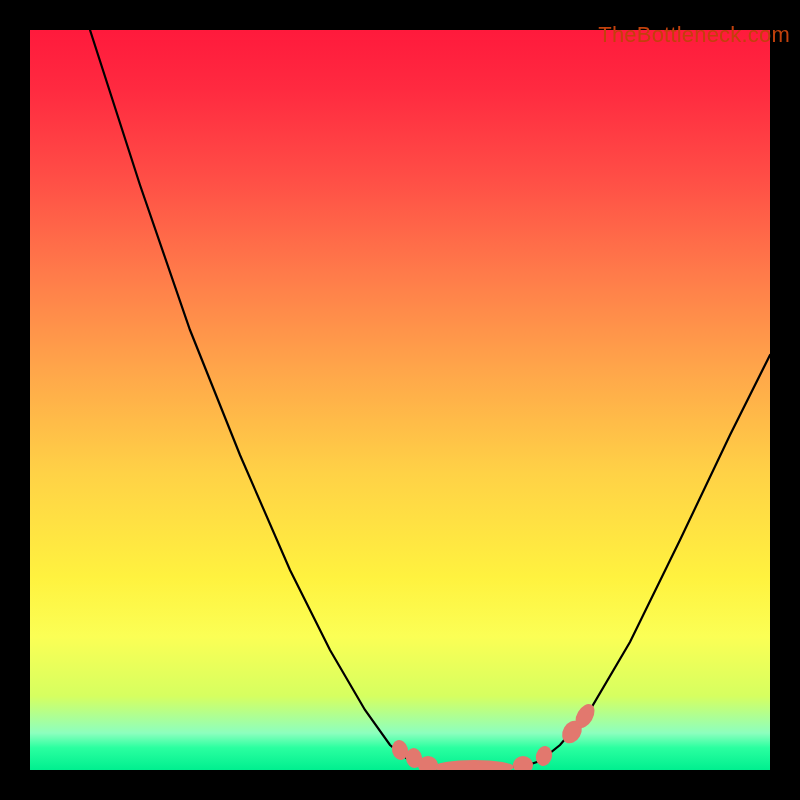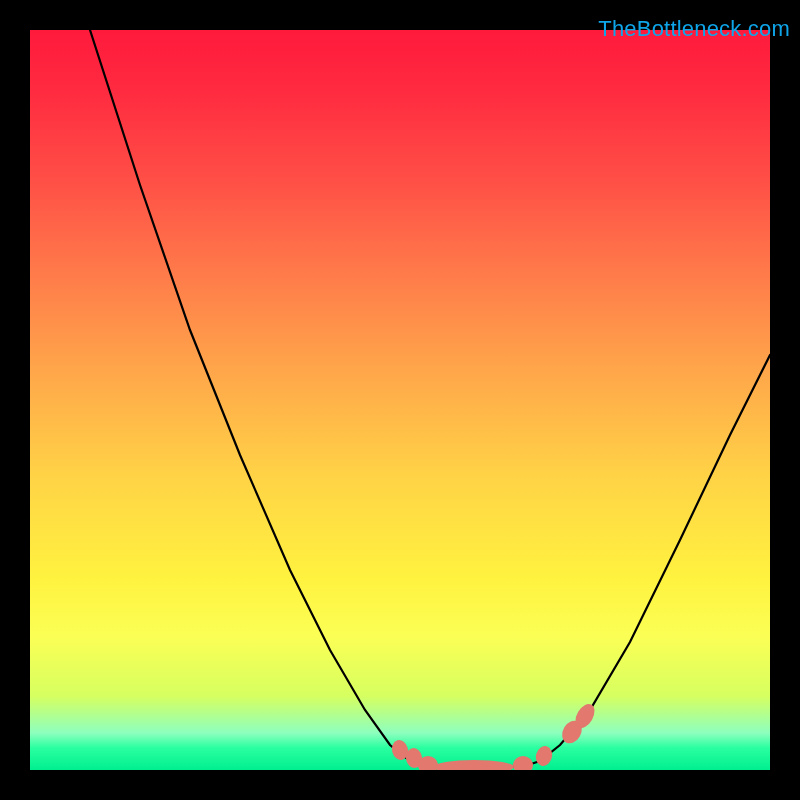--- a/index.html
+++ b/index.html
@@ -27,23 +27,23 @@
       #fff23f 74%,
       #fbff55 82%,
       #d6ff60 90%,
       #8dffbe 95%,
       #2affa0 97%,
       #00ef8f 100%
     );
   }
   .watermark {
     position: absolute;
-    top: 16px;
+    top: 22px;
     right: 10px;
-    color: #0ea5e9;
+    color: #c2410c;
     font-size: 22px;
     font-weight: 500;
     letter-spacing: 0.2px;
     user-select: none;
   }
   svg.curve {
     position: absolute;
     left: 0;
     top: 0;
     width: 740px;

